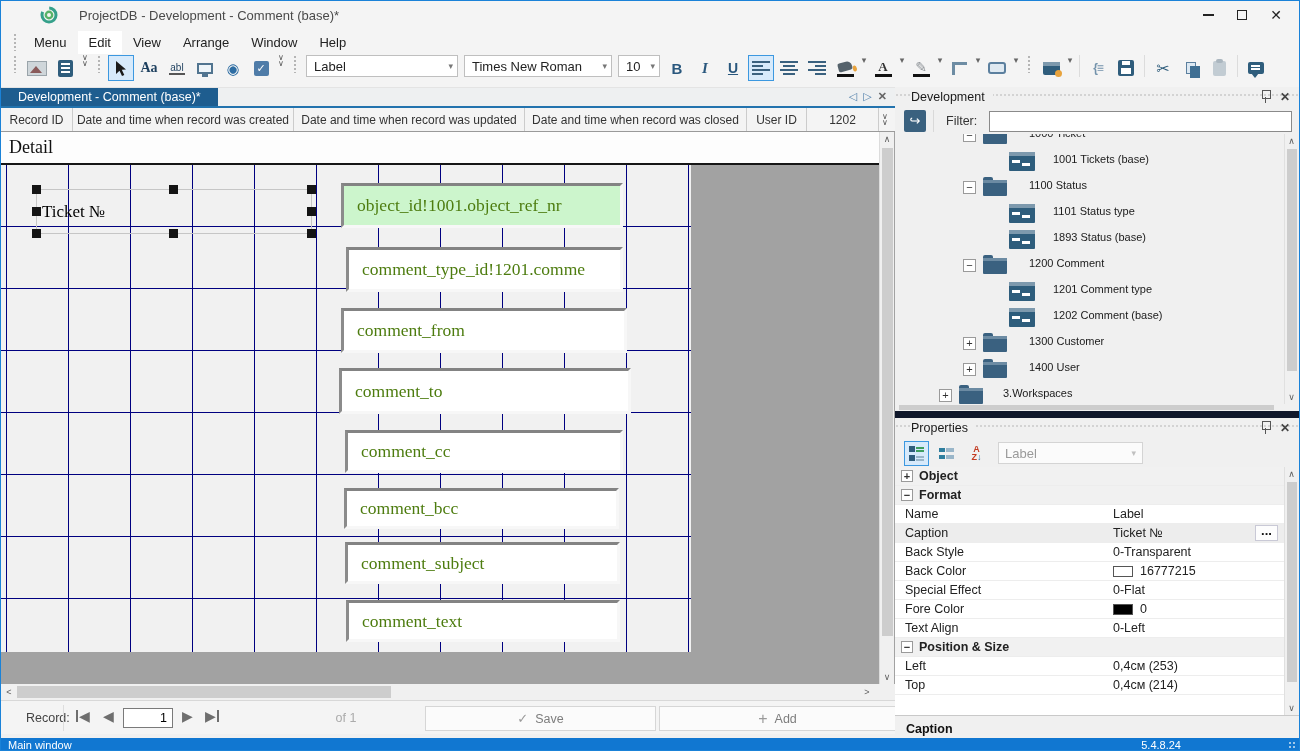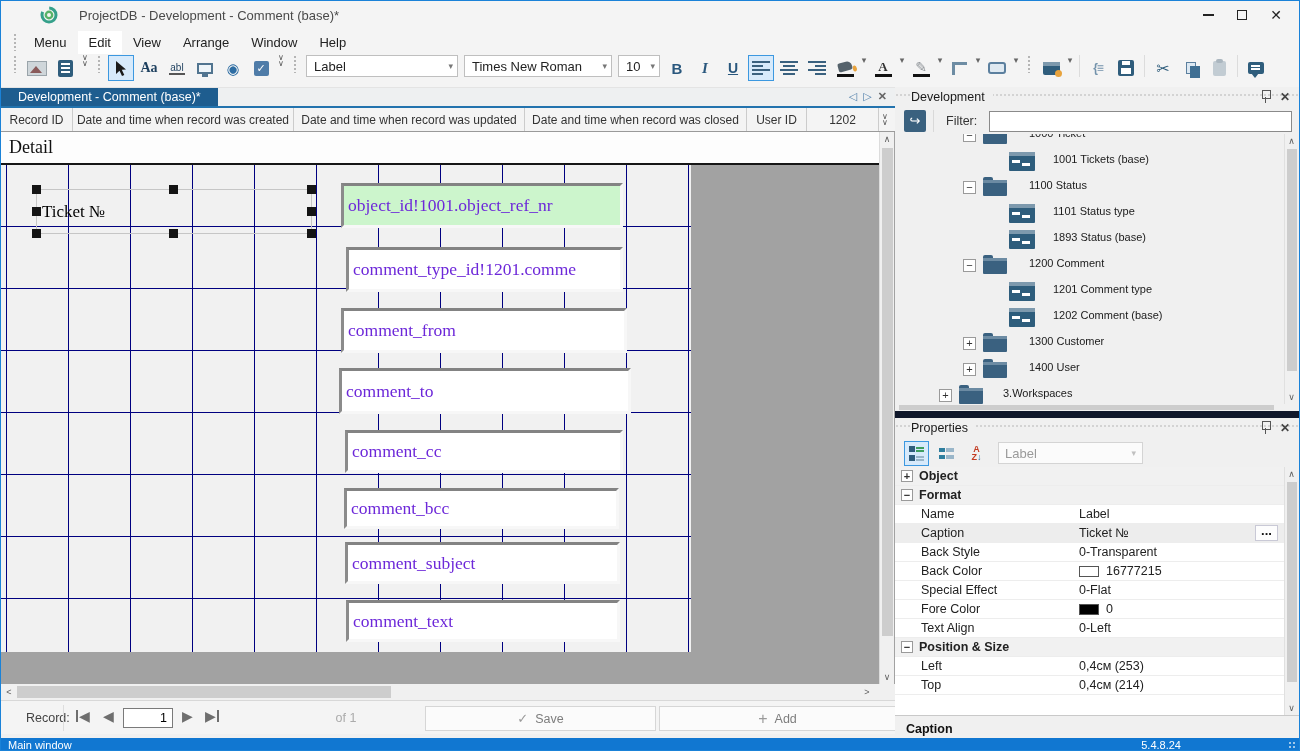--- a/index.html
+++ b/index.html
@@ -90,21 +90,21 @@
   .canvas{position:absolute;left:0;top:44px;width:894px;height:552px;background:#a2a2a2;overflow:hidden;}
   .detailband{position:absolute;left:0;top:0;width:878px;height:33px;background:#fdfdfd;border-bottom:2px solid #161616;font-family:"Liberation Serif",serif;font-size:18px;color:#111;padding:5px 0 0 8px;}
   .grid{position:absolute;left:0;top:33px;width:690px;height:487px;background-color:#f1f1f1;
     background-image:linear-gradient(to right,#000080 1px,transparent 1px),linear-gradient(to bottom,#000080 1px,transparent 1px);
     background-size:62px 62px;background-position:5px 0,0 61px;}
   .sel-label{position:absolute;left:35px;top:57px;width:276px;height:45px;border:1px solid #c6c6c6;font-family:"Liberation Serif",serif;font-size:17px;color:#000;display:flex;align-items:center;padding-left:5px;}
   .handle{position:absolute;width:9px;height:9px;background:#141414;}
   .h-tl{left:-5px;top:-5px;} .h-tc{left:calc(50% - 5px);top:-5px;} .h-tr{right:-5px;top:-5px;}
   .h-ml{left:-5px;top:calc(50% - 5px);} .h-mr{right:-5px;top:calc(50% - 5px);}
   .h-bl{left:-5px;bottom:-5px;} .h-bc{left:calc(50% - 5px);bottom:-5px;} .h-br{right:-5px;bottom:-5px;}
-  .fld{position:absolute;background:#fff;border-top:3px solid #838383;border-left:3px solid #8b8b8b;border-right:3px solid #f7f7f7;border-bottom:3px solid #f7f7f7;font-family:"Liberation Serif",serif;font-size:17.5px;color:#6d28d9;display:flex;align-items:center;padding:0 4px;white-space:nowrap;overflow:hidden;}
+  .fld{position:absolute;background:#fff;border-top:3px solid #838383;border-left:3px solid #8b8b8b;border-right:3px solid #f7f7f7;border-bottom:3px solid #f7f7f7;font-family:"Liberation Serif",serif;font-size:17.5px;color:#4d7c0f;display:flex;align-items:center;padding:0 13px;white-space:nowrap;overflow:hidden;}
   .f0{left:340px;top:51px;width:282px;height:45px;}
   .f1{left:345px;top:115px;width:277px;height:45px;}
   .f2{left:340px;top:176px;width:286px;height:45px;}
   .f3{left:338px;top:236px;width:292px;height:46px;}
   .f4{left:344px;top:298px;width:278px;height:43px;}
   .f5{left:343px;top:356px;width:275px;height:41px;}
   .f6{left:344px;top:410px;width:275px;height:42px;}
   .f7{left:345px;top:468px;width:274px;height:42px;}
 
   
@@ -169,21 +169,21 @@
   .ico-listview{width:15px;height:13px;background-image:linear-gradient(#2e7e9e,#2e7e9e),linear-gradient(#2e7e9e,#2e7e9e),linear-gradient(#9ab6c9,#9ab6c9),linear-gradient(#9ab6c9,#9ab6c9){};background-repeat:no-repeat;background-image:linear-gradient(#2e7e9e,#2e7e9e),linear-gradient(#9ab6c9,#9ab6c9),linear-gradient(#2e7e9e,#2e7e9e),linear-gradient(#9ab6c9,#9ab6c9);background-size:6px 4px,8px 4px,6px 4px,8px 4px;background-position:0 1px,7px 1px,0 8px,7px 8px;}
   .ico-az{font-size:9px;font-weight:bold;color:#c23b22;line-height:8px;text-align:center;}
   .ico-az .azarrow{color:#2d6da3;}
   .pcombo{width:145px;height:22px;background:#fbfbfb;border:1px solid #d4d4d4;display:flex;align-items:center;padding:0 6px;color:#9a9a9a;margin-left:4px;}
   .pcombo::after{content:"▾";margin-left:auto;color:#c0c0c0;font-size:9px;}
   .pgrid{position:absolute;left:0;top:49px;width:389px;height:248px;background:#fff;overflow:hidden;}
   .prow{position:relative;height:19px;border-bottom:1px solid #ededed;display:flex;align-items:center;font-size:12.5px;background:#fff;}
   .prow.cat{background:#f1f1f1;font-weight:bold;color:#111;}
   .prow.cat .exp{position:static;margin:0 6px 0 6px;width:12px;height:12px;line-height:10px;}
   .prow.selrow{background:#ededed;}
-  .plabel{padding-left:26px;width:184px;flex:0 0 auto;white-space:nowrap;overflow:hidden;color:#222;}
+  .plabel{padding-left:10px;width:218px;flex:0 0 auto;white-space:nowrap;overflow:hidden;color:#222;}
   .prow.cat .plabel{padding-left:0;width:auto;}
   .pval{display:flex;align-items:center;color:#222;white-space:nowrap;overflow:hidden;flex:1;}
   .swatch{display:inline-block;width:20px;height:11px;border:1px solid #555;margin-right:7px;}
   .dotsbtn{position:absolute;right:6px;top:1px;width:23px;height:16px;background:#fdfdfd;border:1px solid #c9c9d6;text-align:center;line-height:9px;font-weight:bold;color:#111;font-size:13px;}
   .props-vscroll{left:389px;top:49px;width:14px;height:248px;border-left:1px solid #e0e0e0;}
   .pdesc{position:absolute;left:0;top:297px;width:100%;height:30px;border-top:1px solid #c9c9c9;background:#f0f0f0;padding:6px 0 0 11px;font-size:12.5px;font-weight:bold;color:#111;}
 
   
   .statusbar{position:absolute;left:0;top:737px;width:100%;height:14px;background:#1177d1;color:#fff;font-size:11px;}
   .st-left{position:absolute;left:7px;top:1px;}

